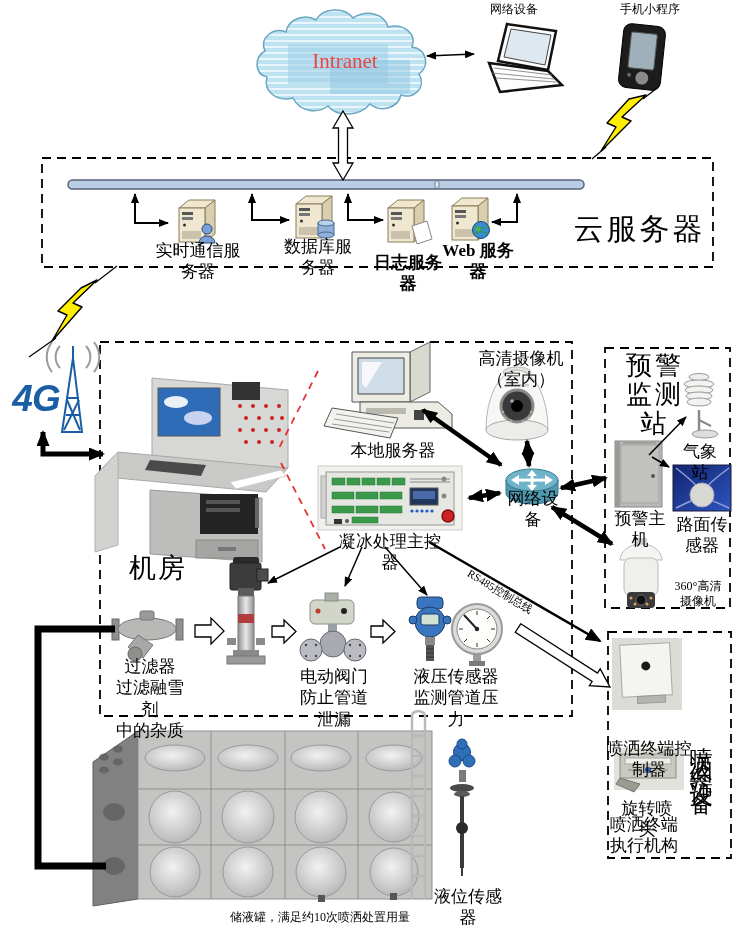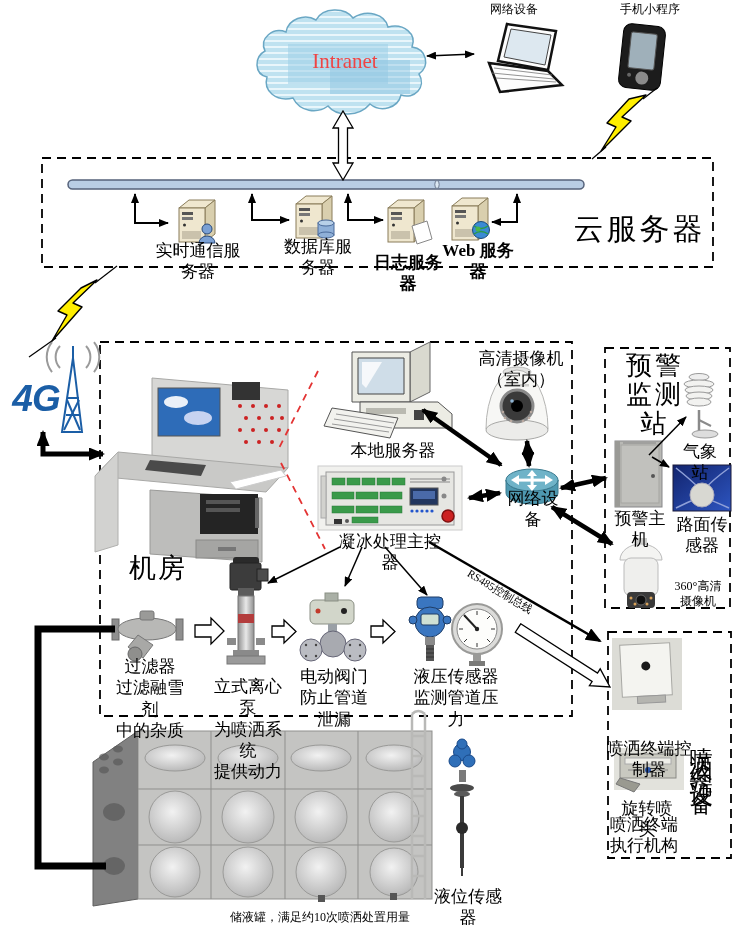--- a/index.html
+++ b/index.html
@@ -525,23 +525,20 @@
 
   <div class="lbl g4" style="left:6px;top:376px;width:60px;">4G</div>
   <div class="lbl big" style="left:116px;top:552px;width:84px;">机房</div>
   <div class="lbl med" style="left:332px;top:440px;width:122px;">本地服务器</div>
   <div class="lbl" style="left:466px;top:348px;width:110px;">高清摄像机（室内）</div>
   <div class="lbl" style="left:505px;top:488px;width:56px;">网络设备</div>
   <div class="lbl" style="left:338px;top:531px;width:104px;">凝冰处理主控器</div>
   <div class="lbl" style="left:110px;top:656px;width:80px;">过滤器
 过滤融雪剂
 中的杂质</div>
-  <div class="lbl" style="left:206px;top:676px;width:84px;">立式离心泵
-为喷洒系统
-提供动力</div>
   <div class="lbl" style="left:296px;top:666px;width:76px;">电动阀门
 防止管道泄漏</div>
   <div class="lbl" style="left:408px;top:666px;width:96px;">液压传感器
 监测管道压力</div>
   <div class="lbl rs485" style="left:468px;top:566px;">RS485控制总线</div>
 
   <div class="lbl title3" style="left:610px;top:351px;width:90px;">预警
 监测
 站</div>
   <div class="lbl" style="left:678px;top:441px;width:44px;">气象站</div>

